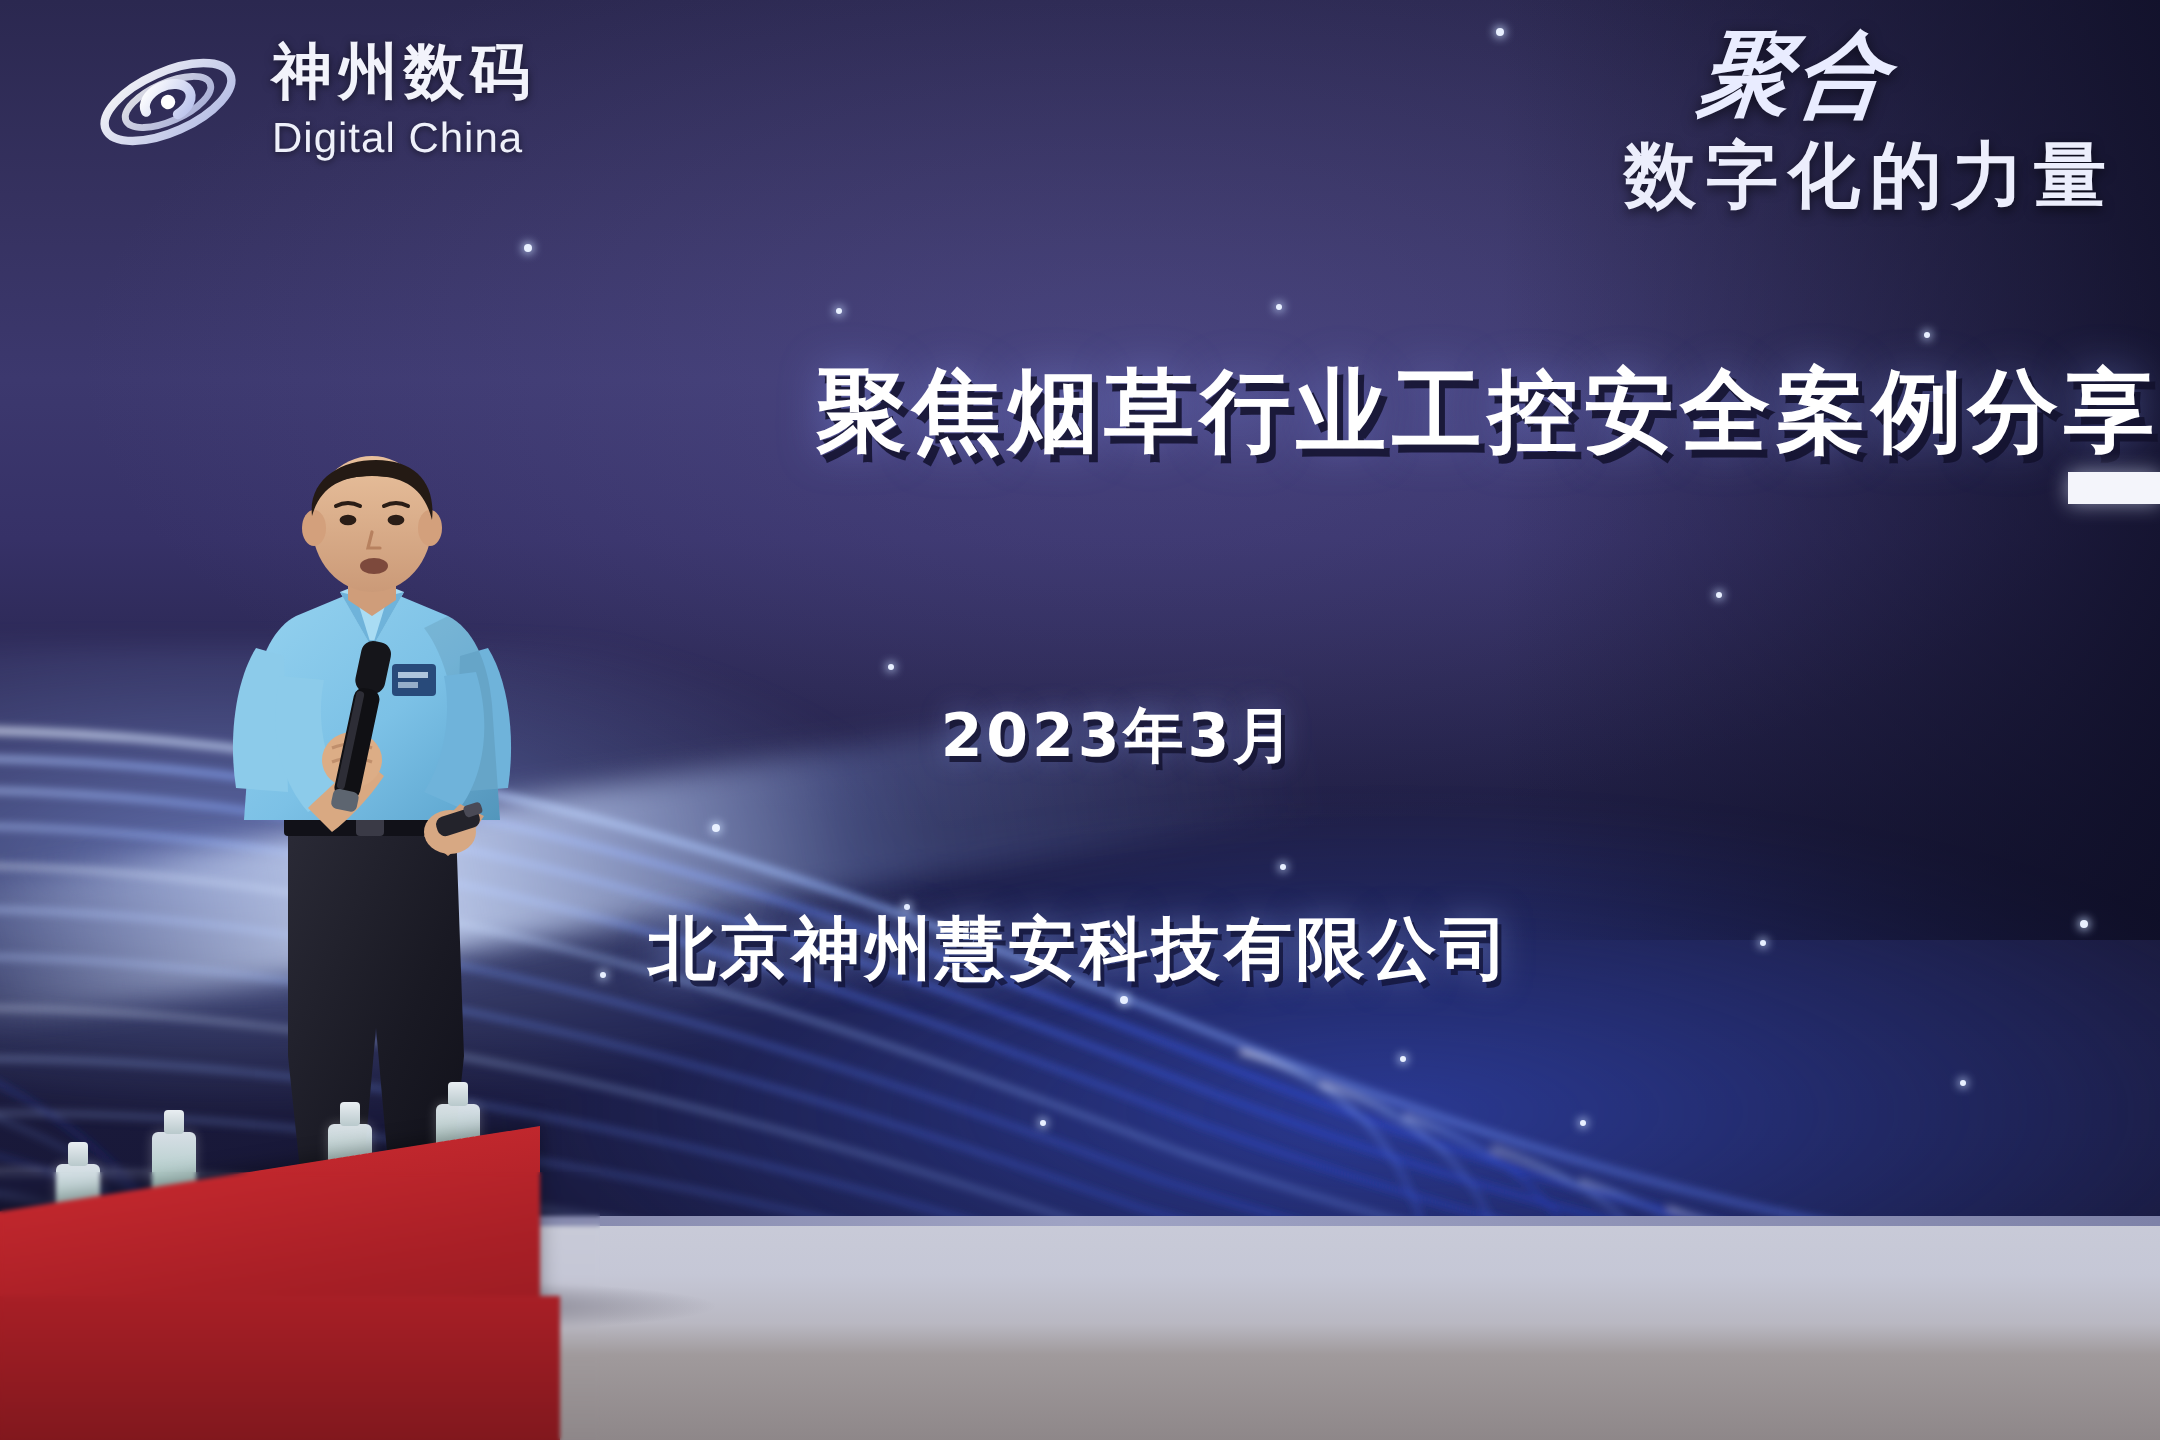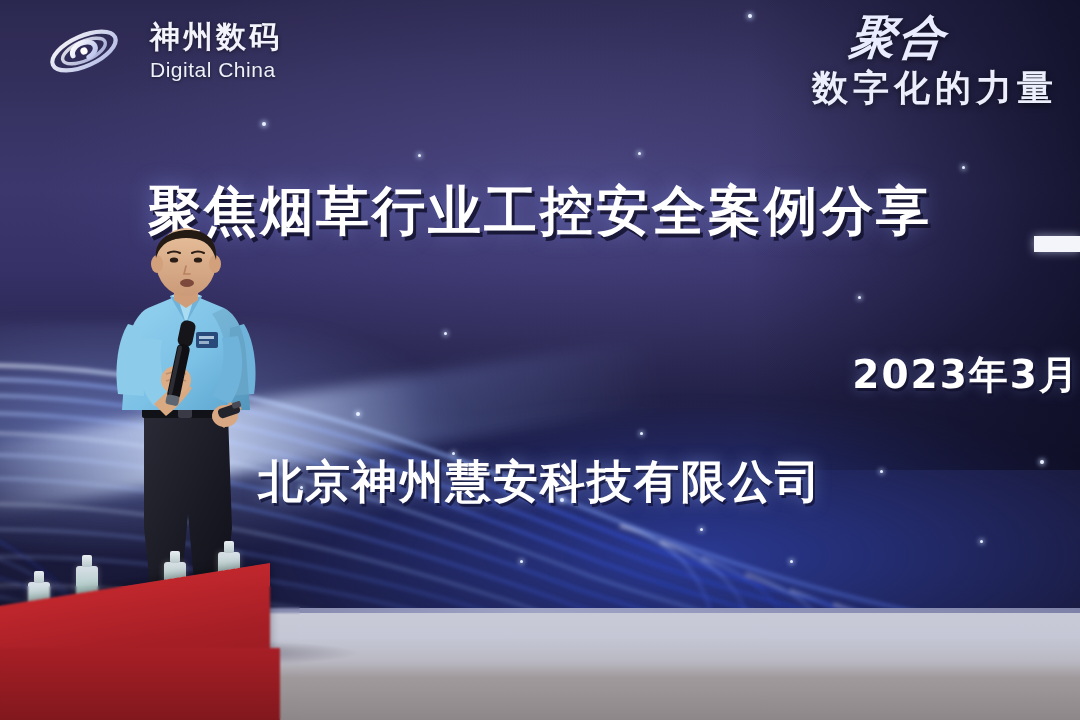--- a/index.html
+++ b/index.html
@@ -61,21 +61,21 @@
     filter:blur(7px);
     transform:rotate(-9deg);
     pointer-events:none;
   }
 
   
   .particle{ position:absolute; border-radius:50%; background:#e8f0ff;
              box-shadow:0 0 5px 1px rgba(200,220,255,.85); pointer-events:none; }
 
   
-  .brand{ position:absolute; left:46px; top:20px; display:flex; align-items:center; gap:28px; }
+  .brand{ position:absolute; left:46px; top:20px; display:flex; align-items:center; gap:14px; }
   .brand-mark{ width:76px; height:62px; }
   .brand-text{ display:flex; flex-direction:column; line-height:1; }
   .brand-cn{
     font-size:30px; font-weight:700; color:#f2f3fb; letter-spacing:3px;
     font-family:"DejaVu Sans","Liberation Sans",sans-serif;
     text-shadow:0 1px 4px rgba(0,0,0,.55);
   }
   .brand-en{
     margin-top:7px; font-size:21px; font-weight:400; color:#eef0fa; letter-spacing:.5px;
     text-shadow:0 1px 3px rgba(0,0,0,.5);
@@ -94,36 +94,36 @@
   }
   .campaign-sub{
     margin-top:4px;
     font-size:36px; font-weight:700; color:#eceefc; letter-spacing:5px;
     font-family:"DejaVu Sans","Liberation Sans",sans-serif;
     text-shadow:0 2px 6px rgba(0,0,0,.6);
   }
 
   
   .slide-title{
-    position:absolute; left:0; right:0; top:176px; text-align:center;
+    position:absolute; left:0; right:0; top:176px; text-align:right;
     font-family:Liberation Sans, sans-serif;
-    font-size:53px; font-weight:700; color:#ffffff; letter-spacing:3px;
+    font-size:45px; font-weight:700; color:#ffffff; letter-spacing:3px;
     text-shadow:3px 4px 0 rgba(18,16,44,.85), 0 0 22px rgba(140,160,255,.45);
   }
   .slide-date{
-    position:absolute; left:0; right:0; top:348px; text-align:right;
+    position:absolute; left:0; right:0; top:348px; text-align:center;
     font-family:"DejaVu Sans","Liberation Sans",sans-serif;
-    font-size:39px; font-weight:700; color:#ffffff; letter-spacing:2px;
+    font-size:30px; font-weight:700; color:#ffffff; letter-spacing:2px;
     text-shadow:2px 3px 0 rgba(18,16,44,.8), 0 0 14px rgba(150,170,255,.4);
     padding-left:39px;
   }
   .slide-company{
     position:absolute; left:0; right:0; top:452px; text-align:center;
     font-family:"DejaVu Sans","Liberation Sans",sans-serif;
-    font-size:45px; font-weight:700; color:#ffffff; letter-spacing:2px;
+    font-size:34px; font-weight:700; color:#ffffff; letter-spacing:2px;
     text-shadow:2px 3px 0 rgba(16,18,52,.75), 0 0 16px rgba(160,185,255,.5);
   }
   .edge-bar{
     position:absolute; right:0; top:236px; width:46px; height:16px;
     background:#f4f5fb; box-shadow:0 0 10px rgba(220,230,255,.6);
   }
 
   
   .speaker{ position:absolute; left:92px; top:228px; width:190px; height:384px; }
   .speaker svg{ display:block; width:100%; height:100%; }

